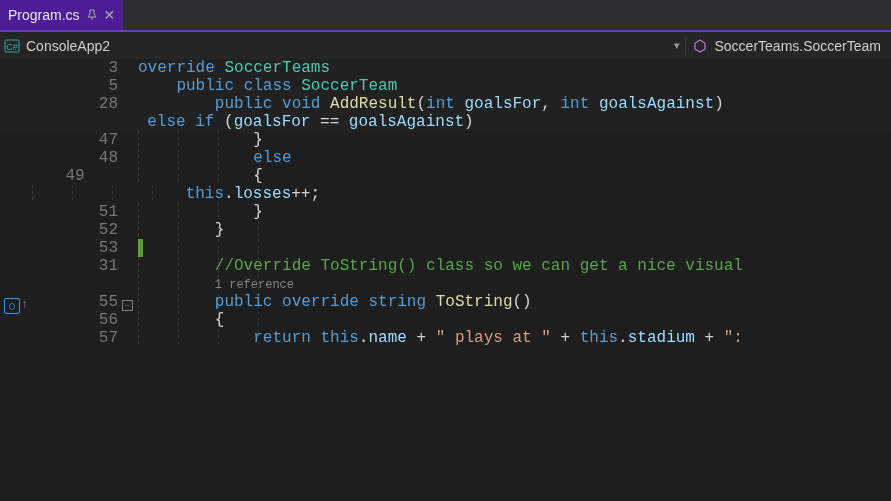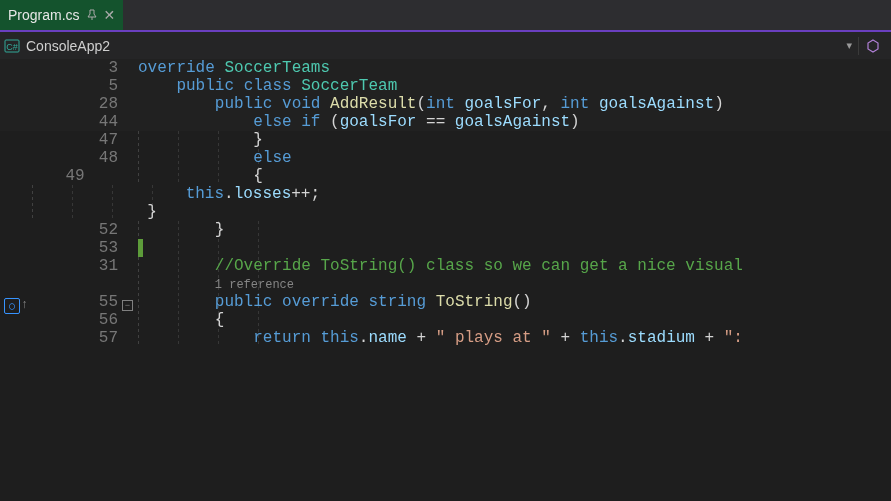--- a/index.html
+++ b/index.html
@@ -17,21 +17,21 @@
   .tab-bar {
     display: flex;
     background: #2d2d30;
     height: 30px;
     align-items: stretch;
   }
   .tab {
     display: flex;
     align-items: center;
     padding: 0 8px;
-    background: #14532d;
+    background: #4c1d95;
     border-top: 0px;
     color: #d4d4d4;
     gap: 6px;
     font-family: "Segoe UI", Arial, sans-serif;
     font-size: 14px;
   }
   .tab-name { color: #e6e6e6; }
   .pin { font-size: 12px; color: #aaa; }
   .close { color: #aaa; font-size: 14px; cursor: pointer; }
 
@@ -163,20 +163,21 @@
     <span style="flex:1"></span>
     <span class="chev">▾</span>
   </div>
   <div style="width:1px;height:18px;background:#3a3a3a"></div>
   <div class="crumb-right">
     <span class="crumb-icon">
       <svg width="16" height="16" viewBox="0 0 16 16">
           <path d="M8 2 L13 5 L13 11 L8 14 L3 11 L3 5 Z" fill="none" stroke="#b180d7" stroke-width="1.2"></path>
         </svg>
     </span>
+    <span>SoccerTeams.SoccerTeam</span>
   </div>
 </div>
 
 <div class="editor">
   <div style="flex:1;display:flex;flex-direction:column;">
 
     <div id="sticky-container" class="sticky no-guides">
         <div class="row no-guides">
           <div class="margin-cell"></div>
           <div class="gutter-cell" style="position: relative;">3</div>
@@ -187,21 +188,20 @@
           <div class="gutter-cell" style="position: relative;">5</div>
           <div class="code-cell" style="position: relative;"><span>    <span class="kw">public</span><span class="pun"> </span><span class="kw">class</span><span class="pun"> </span><span class="type">SoccerTeam</span></span></div>
         </div>
         <div class="row no-guides">
           <div class="margin-cell"></div>
           <div class="gutter-cell" style="position: relative;">28</div>
           <div class="code-cell" style="position: relative;"><span>        <span class="kw">public</span><span class="pun"> </span><span class="kw">void</span><span class="pun"> </span><span class="meth">AddResult</span><span class="pun">(</span><span class="kw">int</span><span class="pun"> </span><span class="var">goalsFor</span><span class="pun">, </span><span class="kw">int</span><span class="pun"> </span><span class="var">goalsAgainst</span><span class="pun">)</span></span></div>
         </div>
         <div class="row no-guides">
           <div class="margin-cell"></div>
-          <div class="gutter-cell" style="position: relative;">44</div>
           <div class="code-cell" style="position: relative;"><span>            <span class="kw">else</span><span class="pun"> </span><span class="kw">if</span><span class="pun"> (</span><span class="var">goalsFor</span><span class="pun"> == </span><span class="var">goalsAgainst</span><span class="pun">)</span></span></div>
         </div>
       </div>
 
     <div id="lines-container">
         <div class="row">
           <div class="margin-cell"></div>
           <div class="gutter-cell" style="position: relative;">47</div>
           <div class="code-cell" style="position: relative;"><span>            <span class="pun">}</span></span></div>
         </div>
@@ -214,20 +214,21 @@
           <div class="margin-cell"></div>
           <div class="gutter-cell" style="position: relative; text-align: center;">49</div>
           <div class="code-cell" style="position: relative;"><span>            <span class="pun">{</span></span></div>
         </div>
         <div class="row">
           <div class="margin-cell"></div>
           <div class="code-cell" style="position: relative;"><span>                <span class="kw">this</span><span class="pun">.</span><span class="var">losses</span><span class="pun">++;</span></span></div>
         </div>
         <div class="row">
           <div class="margin-cell"></div>
+          <div class="gutter-cell" style="position: relative;">51</div>
           <div class="code-cell" style="position: relative;"><span>            <span class="pun">}</span></span></div>
         </div>
         <div class="row">
           <div class="margin-cell"></div>
           <div class="gutter-cell" style="position: relative;">52</div>
           <div class="code-cell" style="position: relative;"><span>        <span class="pun">}</span></span></div>
         </div>
         <div class="row">
           <div class="margin-cell"></div>
           <div class="gutter-cell" style="position: relative;">53</div>

